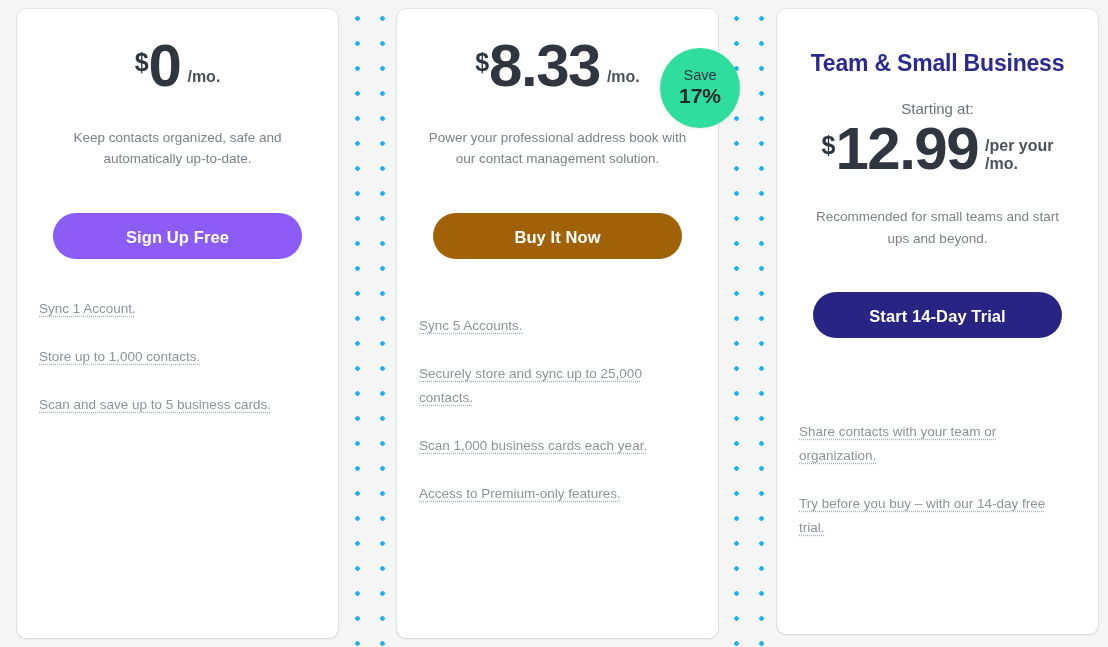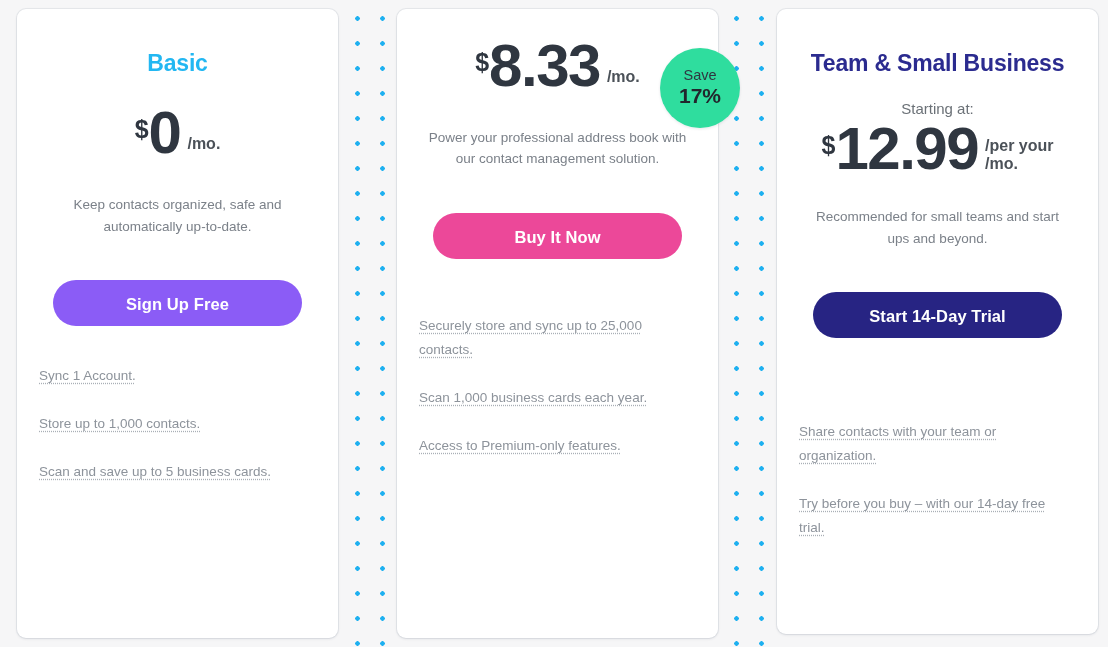--- a/index.html
+++ b/index.html
@@ -145,21 +145,21 @@
     font-size: 16.5px;
     font-weight: 700;
     text-align: center;
     cursor: pointer;
     letter-spacing: 0.1px;
   }
   .cta-wrap-basic   { padding-top: 43px; }
   .cta-wrap-premium { padding-top: 43px; }
   .cta-wrap-team    { padding-top: 43px; }
   .cta-basic   { background: #8b5cf6; }
-  .cta-premium { background: #ec4899; }
+  .cta-premium { background: #a16207; }
   .cta-team    { background: #272483; }
 
   
   .features {
     list-style: none;
     margin: 0;
     padding: 0;
   }
   .features-basic   { padding-top: 38px; }
   .features-premium { padding-top: 55px; }
@@ -210,21 +210,20 @@
 <body>
 
 <div id="stage">
 
   <div class="dots dots-gap1"></div>
   <div class="dots dots-gap2"></div>
   <div class="dots dots-edge"></div>
 
   <div class="card card-basic">
     <div class="card-inner">
-      <h2 class="plan-title title-basic">Basic</h2>
 
       <div class="price-row pad-basic">
         <span class="currency">$</span>
         <span class="amount">0</span>
         <span class="per">/mo.</span>
       </div>
 
       <p class="plan-desc desc-basic">Keep contacts organized, safe and automatically up-to-date.</p>
 
       <div class="cta-wrap-basic">
@@ -248,20 +247,21 @@
         <span class="per">/mo.</span>
       </div>
 
       <p class="plan-desc desc-premium">Power your professional address book with our contact management solution.</p>
 
       <div class="cta-wrap-premium">
         <button class="cta cta-premium">Buy It Now</button>
       </div>
 
       <ul class="features features-premium">
+        <li>Sync 5 Accounts.</li>
         <li>Securely store and sync up to 25,000 contacts.</li>
         <li>Scan 1,000 business cards each year.</li>
         <li>Access to Premium-only features.</li>
       </ul>
     </div>
 
     <div class="save-badge">
       <span class="save-label">Save</span>
       <span class="save-value">17%</span>
     </div>

